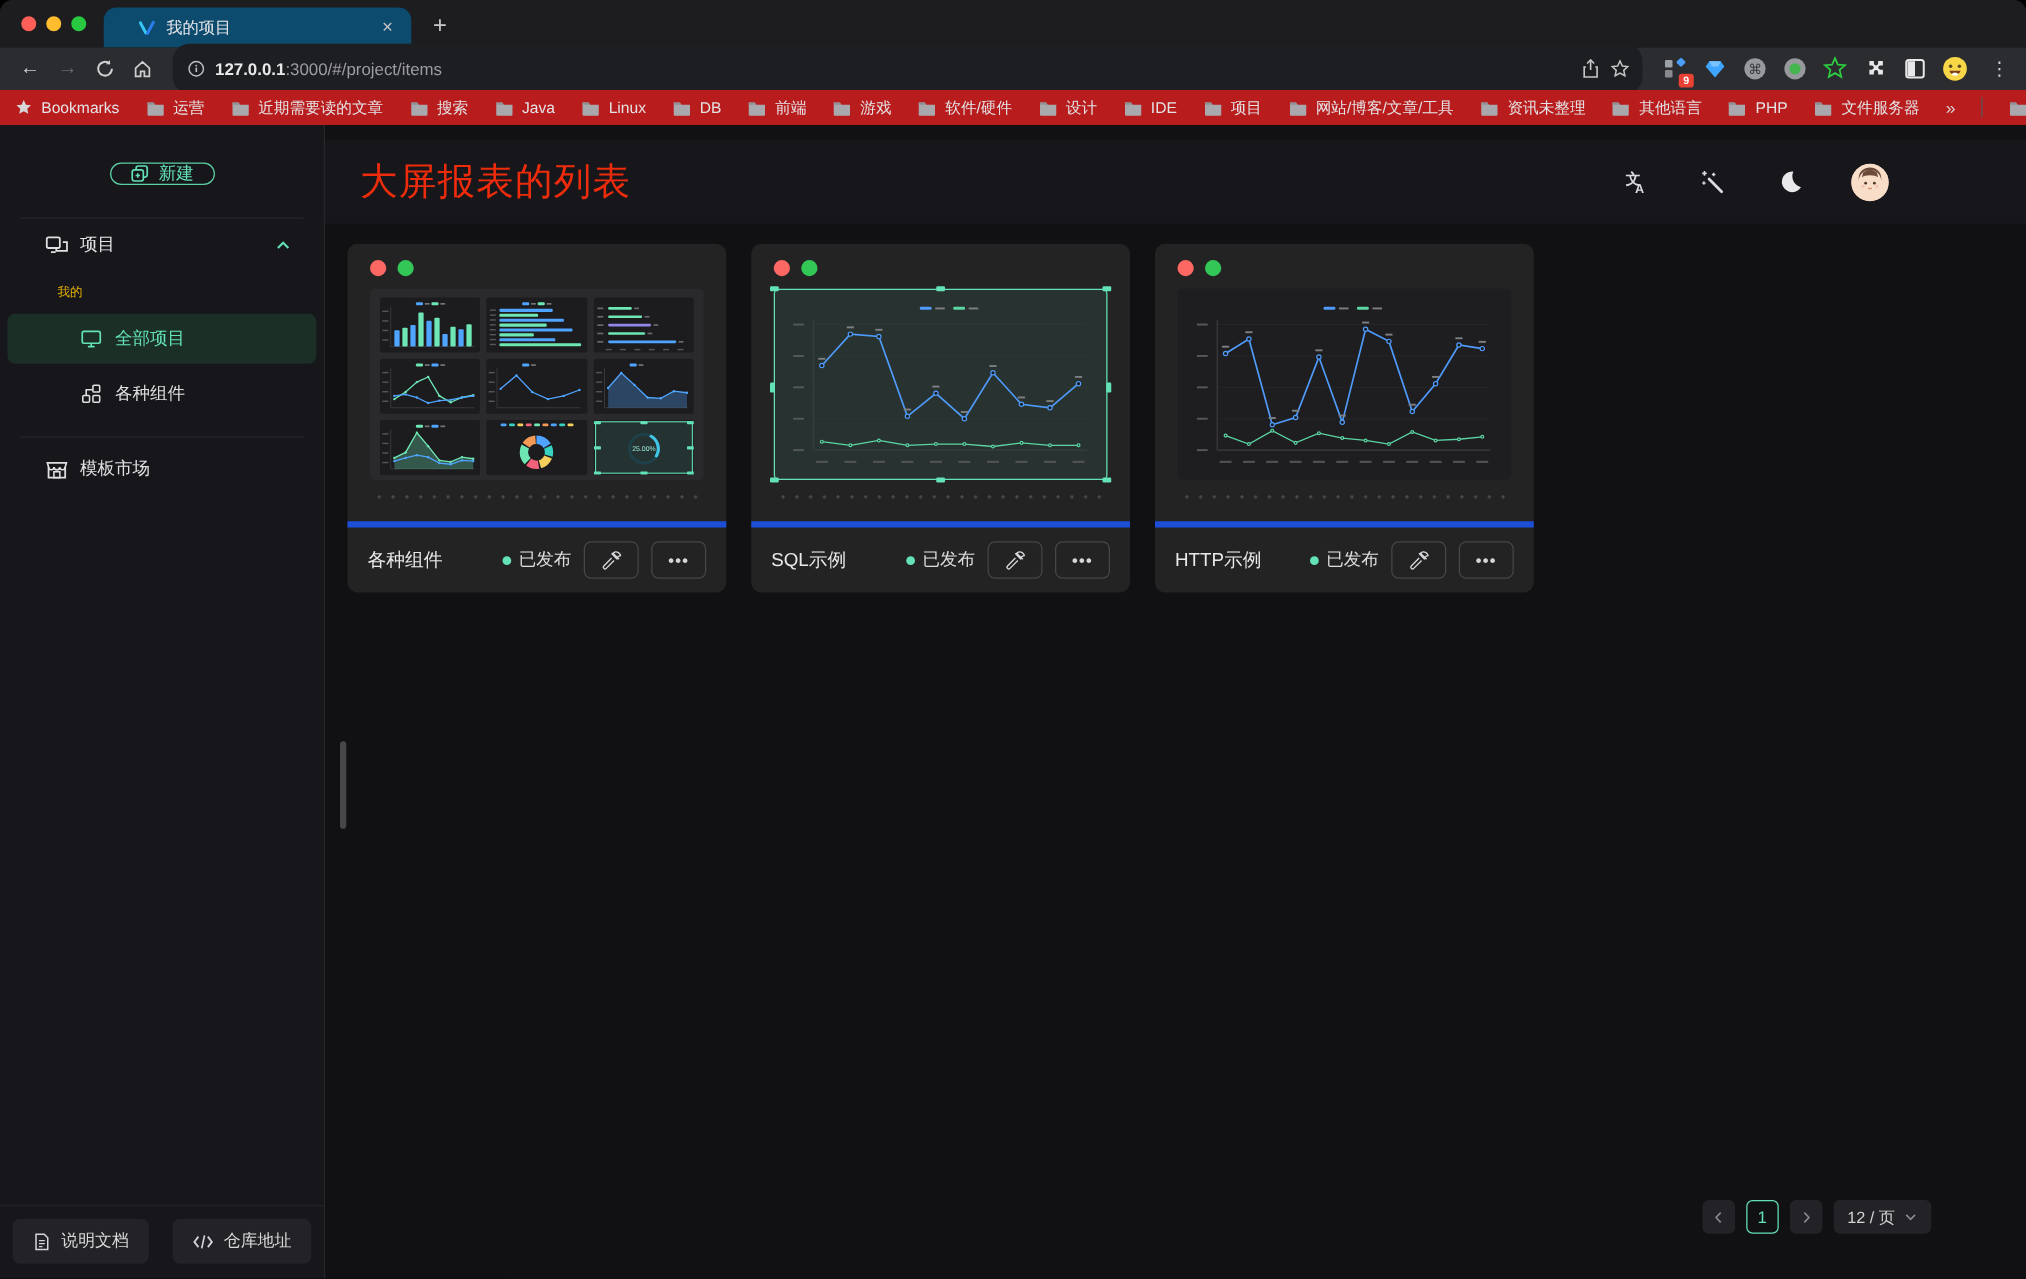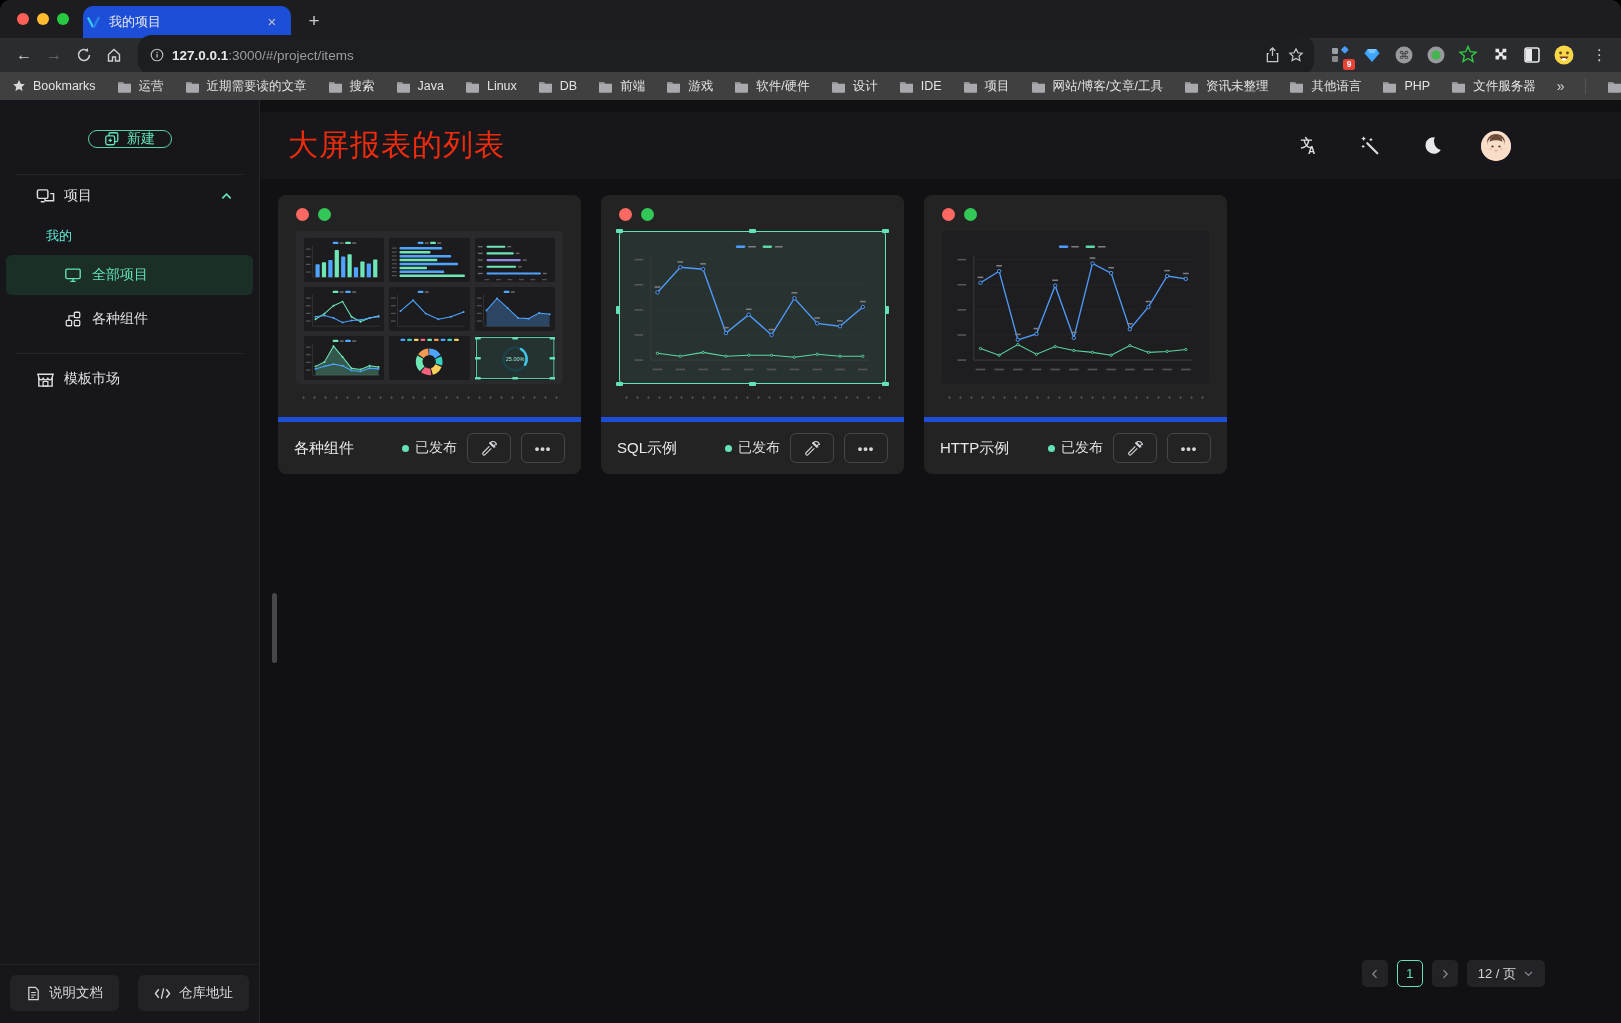--- a/index.html
+++ b/index.html
@@ -4,52 +4,52 @@
 <style>
   * { margin:0; padding:0; box-sizing:border-box; }
   html,body { background:#000; }
   body { font-family:"Liberation Sans","DejaVu Sans",sans-serif; width:1621px; height:1023px; overflow:hidden; }
   .window { width:1621px; height:1023px; display:flex; flex-direction:column; border-radius:10px 10px 0 0; overflow:hidden; background:#131316; }
 
   
   .tabstrip { height:38px; background:#1d1d20; display:flex; align-items:flex-end; flex:none; }
   .traffic { display:flex; gap:8px; align-items:center; padding:0 14px 0 17px; height:38px; }
   .tl-dot { width:12px; height:12px; border-radius:50%; }
-  .tab { width:208px; height:32px; background:#1d4ed8; border-radius:10px 10px 0 0; display:flex; align-items:center; padding:0 10px 0 3px; gap:8px; }
+  .tab { width:246px; height:32px; background:#0c4a6e; border-radius:10px 10px 0 0; display:flex; align-items:center; padding:0 10px 0 27px; gap:8px; }
   .tab-title { color:#e8e8ea; font-size:13px; flex:1; white-space:nowrap; overflow:hidden; }
   .tab-close { color:#c3c3c6; font-size:15px; width:18px; height:18px; line-height:17px; text-align:center; border-radius:50%; }
   .newtab { color:#c9c9cc; font-size:19px; width:30px; height:30px; line-height:28px; text-align:center; margin:0 0 1px 8px; border-radius:50%; }
 
   
   .toolbar { height:34px; background:#2b2c2f; display:flex; align-items:center; padding:0 8px 0 10px; gap:2px; flex:none; }
   .nav-btn { width:28px; height:28px; display:flex; align-items:center; justify-content:center; color:#cfcfd2; font-size:16px; border-radius:50%; flex:none; }
   .nav-btn.dim { color:#68696d; }
   .omnibox { flex:1; height:40px; background:#1d1e21; border-radius:14px; margin:16px 8px; display:flex; align-items:center; padding:0 10px 0 12px; gap:8px; min-width:0; }
   .omni-url { flex:1; font-size:13.5px; color:#9c9ca1; white-space:nowrap; overflow:hidden; }
   .omni-url b { color:#e8e8ea; font-weight:bold; }
   .omni-ic { display:flex; align-items:center; color:#bfbfc3; flex:none; }
   .ext-row { display:flex; align-items:center; gap:9px; flex:none; padding-left:4px; }
   .ext { width:23px; height:23px; position:relative; display:flex; align-items:center; justify-content:center; }
   .badge { position:absolute; right:-4px; bottom:-3px; background:#e94235; color:#fff; font-size:8.5px; line-height:11px; min-width:12px; text-align:center; border-radius:2.5px; padding:0 1px; font-weight:bold; }
   .menu-dots { color:#cfcfd2; font-size:15px; letter-spacing:0; padding:0 6px 0 8px; }
 
   
-  .bookbar { height:28px; background:#404040; display:flex; align-items:center; padding:0 12px; gap:21px; font-size:12.5px; color:#e3e3e6; flex:none; overflow:hidden; box-shadow:0 1px 0 #222225; }
+  .bookbar { height:28px; background:#b91c1c; display:flex; align-items:center; padding:0 12px; gap:21px; font-size:12.5px; color:#e3e3e6; flex:none; overflow:hidden; box-shadow:0 1px 0 #222225; }
   .bm { display:flex; align-items:center; gap:7px; white-space:nowrap; flex:none; }
   .bm-sep { width:1px; height:16px; background:#55565a; flex:none; }
   .bm-more { color:#d6d6d9; font-size:14px; }
 
   
   .app { flex:1; display:flex; min-height:0; background:#111114; }
   .sidebar { width:260px; background:#17171b; border-right:1px solid #26262a; display:flex; flex-direction:column; flex:none; position:relative; }
   .new-btn { margin:30px auto 0; width:84px; height:18px; border:1px solid #5bd0a2; border-radius:17px; color:#63e2b7; font-size:14px; display:flex; align-items:center; justify-content:center; gap:7px; }
   .side-div { height:1px; background:#26262a; margin:26px 16px 0; }
   .side-row { display:flex; align-items:center; gap:9px; color:#e2e2e5; font-size:14px; padding:0 26px 0 36px; height:42px; }
   .side-row .chev { margin-left:auto; display:flex; }
-  .side-label { color:#5eead4; font-size:13px; padding:10px 0 8px 46px; }
+  .side-label { color:#eab308; font-size:10px; padding:10px 0 8px 46px; }
   .side-item { display:flex; align-items:center; gap:10px; font-size:14px; color:#dedee1; margin:2px 6px; padding-left:58px; height:40px; border-radius:6px; }
   .side-item.active { background:#1b2f27; color:#63e2b7;font-family:Liberation Mono, monospace; }
   .side-bottom { margin-top:auto; border-top:1px solid #232327; padding:10px 10px 12px; display:flex; justify-content:space-between; }
   .side-bbtn { background:#232327; border-radius:6px; height:36px; display:flex; align-items:center; gap:8px; color:#d8d8db; font-size:13.5px; padding:0 16px; }
 
   .main { flex:1; display:flex; flex-direction:column; min-width:0; position:relative; }
   .main-header { height:67px; background:#17171b; display:flex; align-items:center; padding:0 110px 0 28px; flex:none;margin-top:12px; }
   .page-title { font-size:30px; font-weight:300; letter-spacing:1px; }
   .hdr-icons { margin-left:auto; display:flex; align-items:center; gap:36px; }
   .hdr-ic { display:flex; align-items:center; justify-content:center; width:26px; height:26px; }

